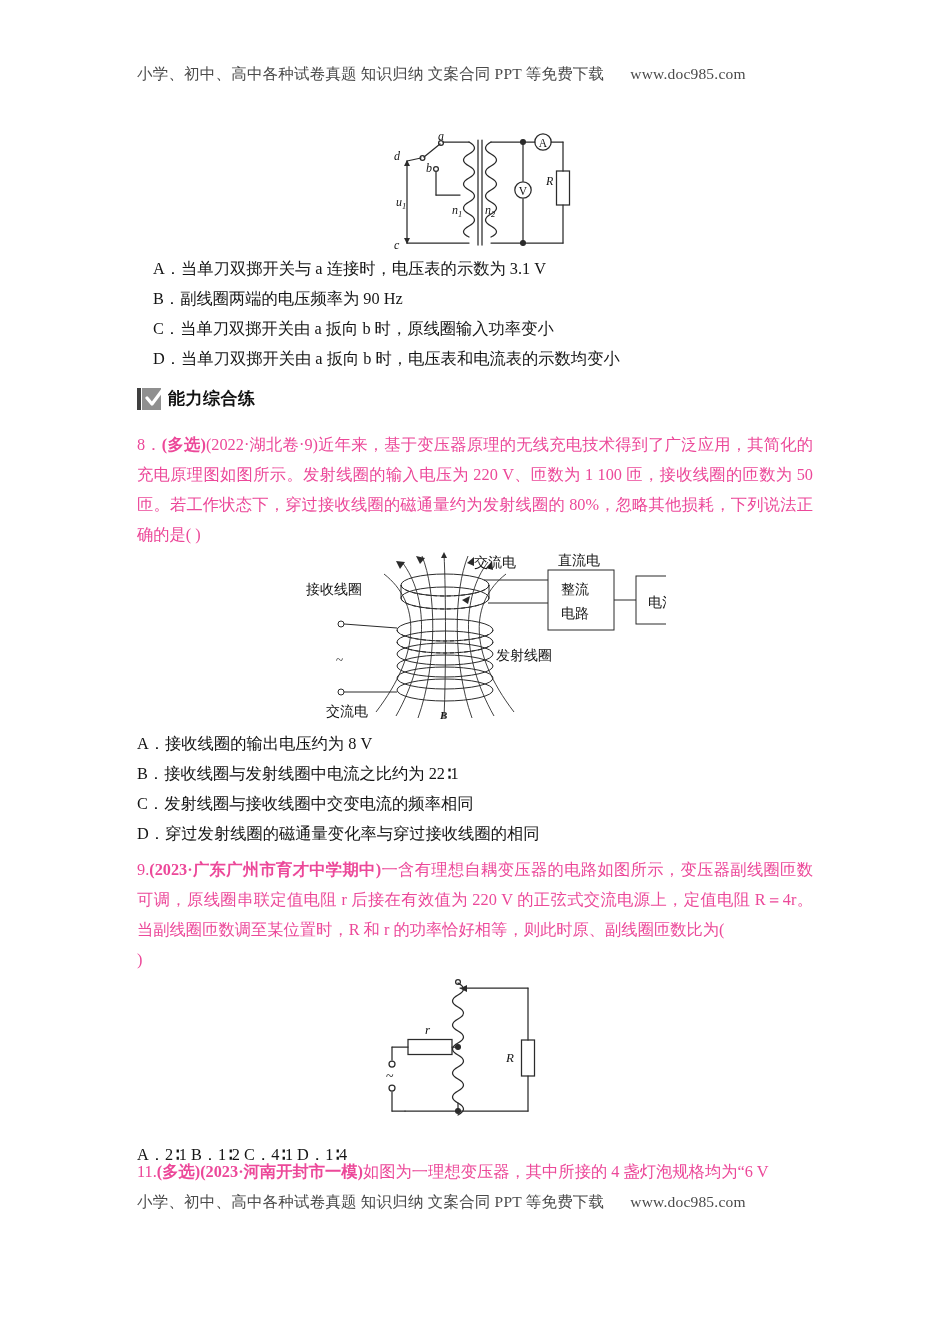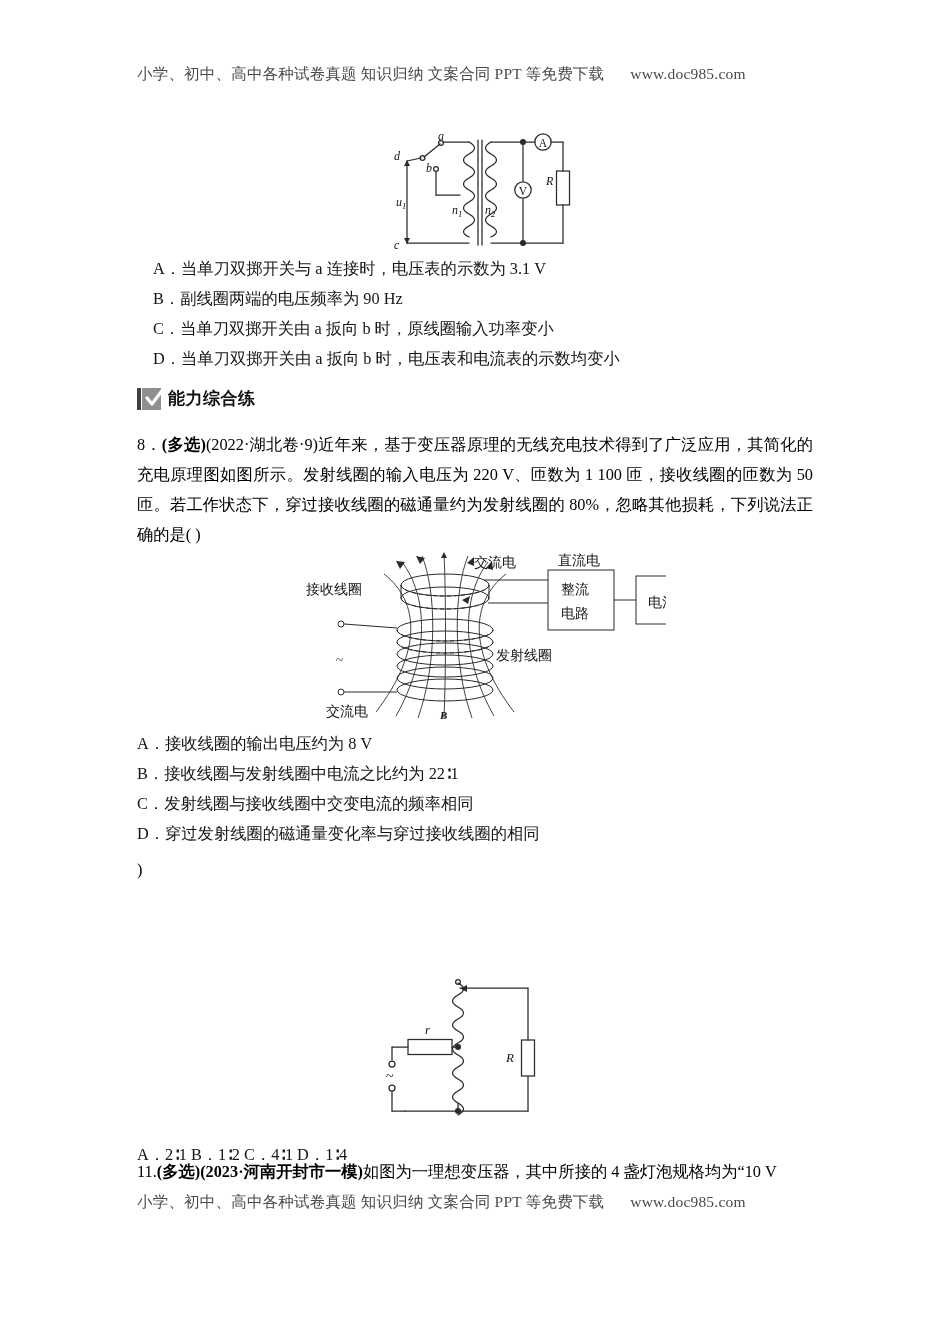--- a/index.html
+++ b/index.html
@@ -29,21 +29,21 @@
   .watermark-bottom { top: 1192px; }
   .watermark .wm-url { margin-left: 26px; font-family: "Liberation Serif", serif; }
 
   .content { position: absolute; left: 137px; top: 0; width: 676px; }
 
   .qtext {
     font-size: 16.3px;
     line-height: 30px;
     text-align: justify;
     text-justify: inter-ideograph;
-    color: #000000;
+    color: #ec4899;
   }
   .opt {
     font-size: 16.3px;
     line-height: 30px;
     color: #141414;
     white-space: nowrap;
   }
   .bold { font-weight: bold; }
 
   
@@ -265,20 +265,23 @@
   </div>
 
   <div class="content" style="top:729px;">
     <div class="opt">A．接收线圈的输出电压约为 8 V</div>
     <div class="opt">B．接收线圈与发射线圈中电流之比约为 22∶1</div>
     <div class="opt">C．发射线圈与接收线圈中交变电流的频率相同</div>
     <div class="opt">D．穿过发射线圈的磁通量变化率与穿过接收线圈的相同</div>
   </div>
 
   <div class="content" style="top:855px;">
+    <div class="qtext">
+      <span>9.</span><span class="bold">(2023·广东广州市育才中学期中)</span><span>一含有理想自耦变压器的电路如图所示，变压器副线圈匝数可调，原线圈串联定值电阻 r 后接在有效值为 220 V 的正弦式交流电源上，定值电阻 R＝4r。当副线圈匝数调至某位置时，R 和 r 的功率恰好相等，则此时原、副线圈匝数比为(</span>
+    </div>
     <div class="qtext">)</div>
   </div>
 
   <div class="figure" style="left:348px; top:978px;">
     <svg class="fig-svg" width="215" height="140" viewBox="0 0 215 140">
       <g stroke="#2b2b2b" stroke-width="1.25" fill="none" stroke-linecap="round">
 
         <path d="M110,5
                  q11,6 0,12 q-11,6 0,12
                  q11,6 0,12 q-11,6 0,12
@@ -320,21 +323,21 @@
       </g>
     </svg>
   </div>
 
   <div class="content" style="top:1140px;">
     <div class="opt">A．2∶1 B．1∶2 C．4∶1 D．1∶4</div>
   </div>
 
   <div class="content" style="top:1157px;">
     <div class="qtext" style="white-space:nowrap;">
-      <span>11.</span><span class="bold">(多选)</span><span class="bold">(2023·河南开封市一模)</span><span>如图为一理想变压器，其中所接的 4 盏灯泡规格均为“10 V</span>
+      <span>11.</span><span class="bold">(多选)</span><span class="bold">(2023·河南开封市一模)</span><span>如图为一理想变压器，其中所接的 4 盏灯泡规格均为“6 V</span>
     </div>
   </div>
 
   <div class="watermark watermark-bottom">
     <span>小学、初中、高中各种试卷真题  知识归纳  文案合同  PPT 等免费下载</span><span class="wm-url">www.doc985.com</span>
   </div>
 
 </div>
 
 </body></html>

